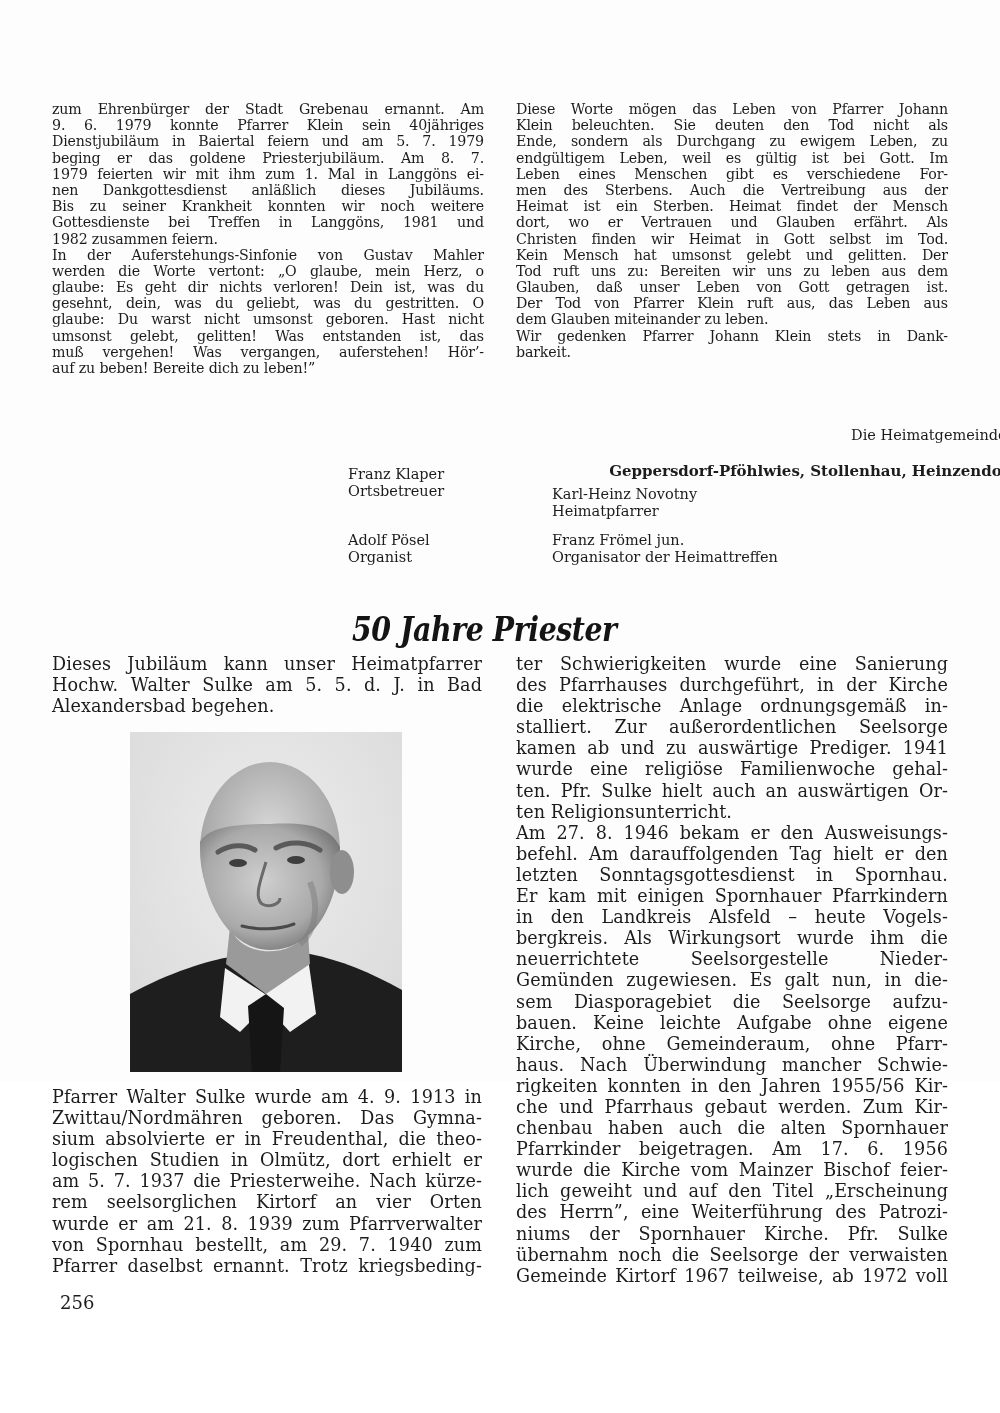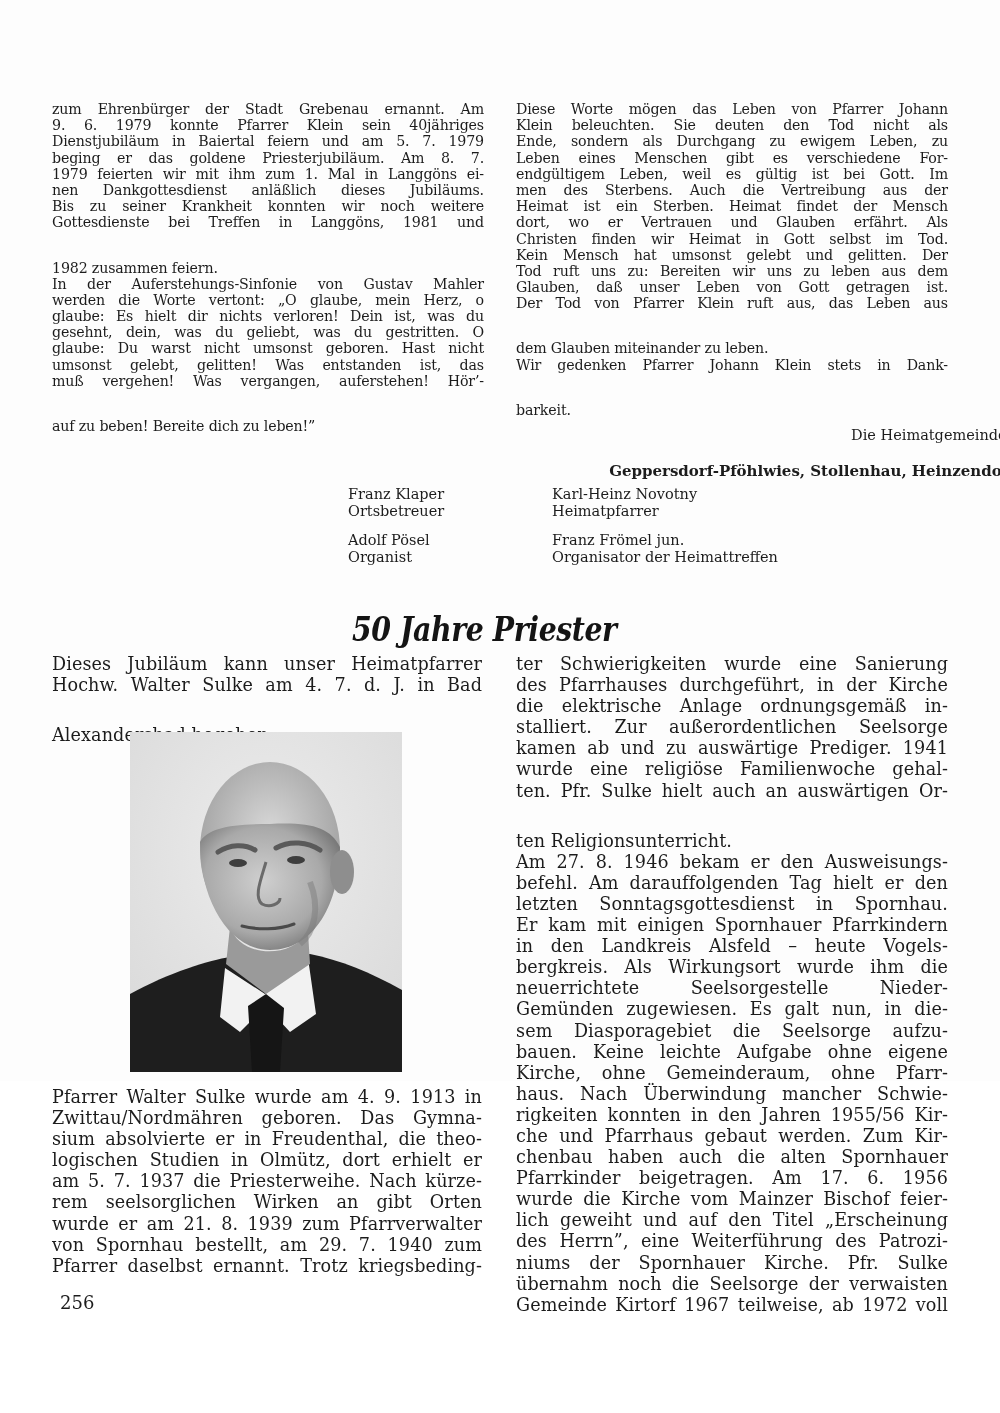--- a/index.html
+++ b/index.html
@@ -1,31 +1,31 @@
 <!DOCTYPE html>
 <html><head>
 <meta charset="utf-8">
 <style>
   html, body { margin: 0; padding: 0; background: #ffffff; }
   body { width: 1000px; height: 1413px; position: relative; overflow: hidden;
          font-family: "DejaVu Serif", "Liberation Serif", serif; color: #1c1c1c; }
   .page { position: absolute; left: 0; top: 0; width: 1000px; height: 1081px; background: #fdfdfd; }
   .col { position: absolute; }
   .line { display: block; white-space: nowrap; text-align: justify; text-align-last: justify; overflow: visible; }
-  .line.last { text-align-last: left; margin-top: 29px; }
+  .line.last { text-align-last: left; }
   .small .line { font-size: 14.2px; line-height: 16.2px; height: 16.2px; letter-spacing: -0.15px; }
   .large .line { font-size: 17.6px; line-height: 21.1px; height: 21.1px; letter-spacing: 0.1px; }
   #col-top-left { left: 52px; top: 101px; width: 432px; }
   #col-top-right { left: 516px; top: 101px; width: 432px; }
   .signoff { position: absolute; left: 16px; width: 1000px; text-align: right; }
   #sig-heading { top: 427px; font-size: 14.5px; line-height: 17px; }
   #sig-title { top: 443px; font-size: 15px; font-weight: bold; line-height: 18px; margin-top: 19px; }
   .sig-block { position: absolute; font-size: 14.5px; line-height: 17px; }
   .sig-block span { display: block; white-space: nowrap; }
-  #sig-1 { left: 348px; top: 486px; }
+  #sig-1 { left: 348px; top: 466px; }
   #sig-2 { left: 552px; top: 486px; }
   #sig-3 { left: 348px; top: 532px; }
   #sig-4 { left: 552px; top: 532px; }
   #article-title { position: absolute; left: 352px; top: 610px; font-size: 33px; font-weight: bold;
                    font-style: italic; letter-spacing: -0.5px; line-height: 40px; color: #141414;
                    font-family: "DejaVu Serif", "Liberation Serif", serif; transform: scaleX(0.86); transform-origin: left top; }
   #col-intro { left: 52px; top: 654px; width: 430px; }
   #col-bio { left: 52px; top: 1087px; width: 430px; }
   #col-right-main { left: 516px; top: 654px; width: 432px; }
   #portrait { position: absolute; left: 130px; top: 732px; width: 272px; height: 340px; overflow: hidden;
@@ -42,33 +42,33 @@
       <span class="line">9. 6. 1979 konnte Pfarrer Klein sein 40jähriges</span>
       <span class="line">Dienstjubiläum in Baiertal feiern und am 5. 7. 1979</span>
       <span class="line">beging er das goldene Priesterjubiläum. Am 8. 7.</span>
       <span class="line">1979 feierten wir mit ihm zum 1. Mal in Langgöns ei-</span>
       <span class="line">nen Dankgottesdienst anläßlich dieses Jubiläums.</span>
       <span class="line">Bis zu seiner Krankheit konnten wir noch weitere</span>
       <span class="line">Gottesdienste bei Treffen in Langgöns, 1981 und</span>
       <span class="line last">1982 zusammen feiern.</span>
       <span class="line">In der Auferstehungs-Sinfonie von Gustav Mahler</span>
       <span class="line">werden die Worte vertont: „O glaube, mein Herz, o</span>
-      <span class="line">glaube: Es hielt dir nichts verloren! Dein ist, was du</span>
+      <span class="line">glaube: Es geht dir nichts verloren! Dein ist, was du</span>
       <span class="line">gesehnt, dein, was du geliebt, was du gestritten. O</span>
       <span class="line">glaube: Du warst nicht umsonst geboren. Hast nicht</span>
       <span class="line">umsonst gelebt, gelitten! Was entstanden ist, das</span>
       <span class="line">muß vergehen! Was vergangen, auferstehen! Hör’-</span>
       <span class="line last">auf zu beben! Bereite dich zu leben!”</span>
     </div>
   <div id="col-top-right" class="col small">
       <span class="line">Diese Worte mögen das Leben von Pfarrer Johann</span>
       <span class="line">Klein beleuchten. Sie deuten den Tod nicht als</span>
       <span class="line">Ende, sondern als Durchgang zu ewigem Leben, zu</span>
+      <span class="line">endgültigem Leben, weil es gültig ist bei Gott. Im</span>
       <span class="line">Leben eines Menschen gibt es verschiedene For-</span>
-      <span class="line">endgültigem Leben, weil es gültig ist bei Gott. Im</span>
       <span class="line">men des Sterbens. Auch die Vertreibung aus der</span>
       <span class="line">Heimat ist ein Sterben. Heimat findet der Mensch</span>
       <span class="line">dort, wo er Vertrauen und Glauben erfährt. Als</span>
       <span class="line">Christen finden wir Heimat in Gott selbst im Tod.</span>
       <span class="line">Kein Mensch hat umsonst gelebt und gelitten. Der</span>
       <span class="line">Tod ruft uns zu: Bereiten wir uns zu leben aus dem</span>
       <span class="line">Glauben, daß unser Leben von Gott getragen ist.</span>
       <span class="line">Der Tod von Pfarrer Klein ruft aus, das Leben aus</span>
       <span class="line last">dem Glauben miteinander zu leben.</span>
       <span class="line">Wir gedenken Pfarrer Johann Klein stets in Dank-</span>
@@ -92,21 +92,21 @@
   </div>
   <div id="sig-4" class="sig-block">
     <span>Franz Frömel jun.</span>
     <span>Organisator der Heimattreffen</span>
   </div>
 
   <div id="article-title">50 Jahre Priester</div>
 
   <div id="col-intro" class="col large">
       <span class="line">Dieses Jubiläum kann unser Heimatpfarrer</span>
-      <span class="line">Hochw. Walter Sulke am 4. 7. d. J. in Bad</span>
+      <span class="line">Hochw. Walter Sulke am 5. 5. d. J. in Bad</span>
       <span class="line last">Alexandersbad begehen.</span>
     </div>
 
   <div id="portrait" title="Black-and-white portrait photo of Pfarrer Walter Sulke">
     <svg width="272" height="340" viewBox="0 0 272 340" xmlns="http://www.w3.org/2000/svg">
       <defs>
         <radialGradient id="bg" cx="50%" cy="35%" r="75%">
           <stop offset="0%" stop-color="#ececec"></stop>
           <stop offset="100%" stop-color="#d9d9d9"></stop>
         </radialGradient>
@@ -149,21 +149,21 @@
       <path d="M180 150 C190 175 185 200 170 212" stroke="#7c7c7c" stroke-width="6" fill="none" opacity="0.5"></path>
     </svg>
   </div>
 
   <div id="col-bio" class="col large">
       <span class="line">Pfarrer Walter Sulke wurde am 4. 9. 1913 in</span>
       <span class="line">Zwittau/Nordmähren geboren. Das Gymna-</span>
       <span class="line">sium absolvierte er in Freudenthal, die theo-</span>
       <span class="line">logischen Studien in Olmütz, dort erhielt er</span>
       <span class="line">am 5. 7. 1937 die Priesterweihe. Nach kürze-</span>
-      <span class="line">rem seelsorglichen Wirken an gibt Orten</span>
+      <span class="line">rem seelsorglichen Kirtorf an vier Orten</span>
       <span class="line">wurde er am 21. 8. 1939 zum Pfarrverwalter</span>
       <span class="line">von Spornhau bestellt, am 29. 7. 1940 zum</span>
       <span class="line">Pfarrer daselbst ernannt. Trotz kriegsbeding-</span>
     </div>
   <div id="col-right-main" class="col large">
       <span class="line">ter Schwierigkeiten wurde eine Sanierung</span>
       <span class="line">des Pfarrhauses durchgeführt, in der Kirche</span>
       <span class="line">die elektrische Anlage ordnungsgemäß in-</span>
       <span class="line">stalliert. Zur außerordentlichen Seelsorge</span>
       <span class="line">kamen ab und zu auswärtige Prediger. 1941</span>

